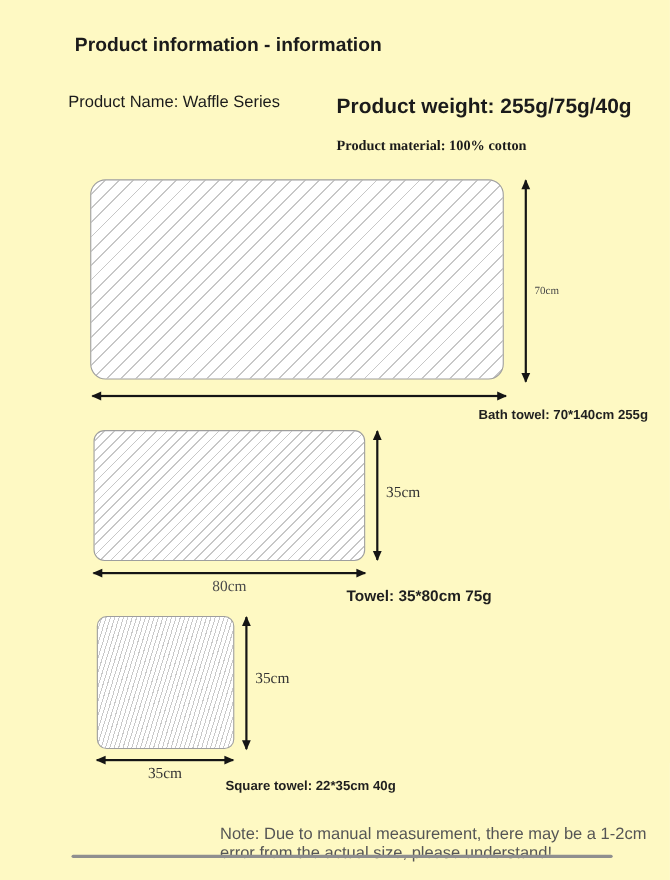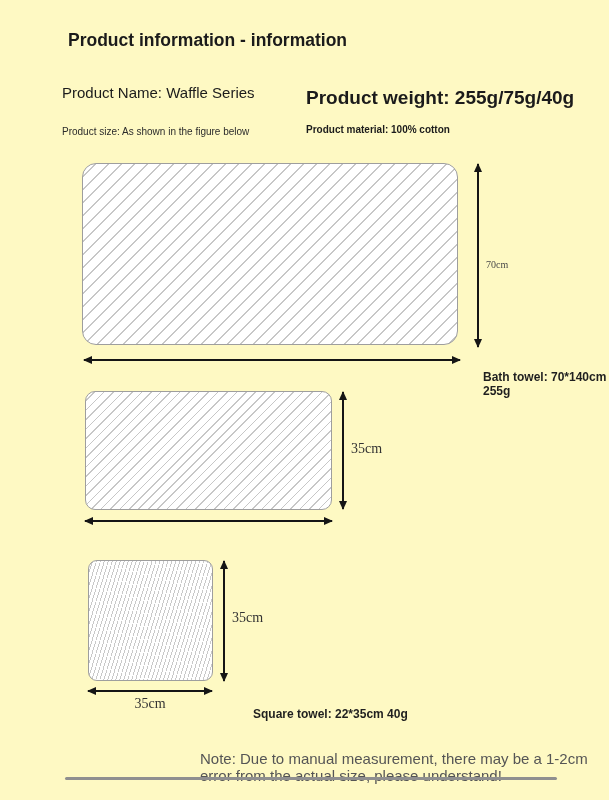--- a/index.html
+++ b/index.html
@@ -37,23 +37,24 @@
     color: #1b1b1b;
   }
   .p-size {
     left: 62px; top: 126px;
     font-size: 10px;
     font-weight: 400;
     color: #2b2b2b;
   }
   .p-material {
     left: 306px; top: 124px;
-    font-size: 10px;
+    font-size: 13px;
     font-weight: bold;
     color: #1b1b1b;
+    font-family: Liberation Serif, serif;
   }
 
   
   .towel {
     border: 1px solid #9e9e9e;
     background-color: #ffffff;
     box-sizing: border-box;
   }
   .towel-bath {
     left: 82px; top: 163px; width: 376px; height: 182px;
@@ -118,21 +119,21 @@
     color: #4a4a4a;
   }
   .dim-bath-w { left: 84px;  top: 364px; width: 376px; text-align: center; font-size: 15px; }
   .dim-bath-h { left: 486px; top: 259px; font-size: 10px; }
   .dim-mid-h  { left: 351px; top: 441px; font-size: 14px; color: #333; }
   .dim-mid-w  { left: 85px;  top: 526px; width: 247px; text-align: center; font-size: 14px; }
   .dim-sq-h   { left: 232px; top: 610px; font-size: 14px; color: #333; }
   .dim-sq-w   { left: 88px;  top: 696px; width: 124px; text-align: center; font-size: 14px; color: #333; }
 
   
-  .caption { color: #1f1f1f; margin-left: 48px; }
+  .caption { color: #1f1f1f; }
   .cap-bath { left: 435px; top: 370px; font-size: 12px; font-weight: 600; }
   .cap-mid  { left: 315px; top: 533px; font-size: 14px; font-weight: bold; }
   .cap-sq   { left: 205px; top: 707px; font-size: 12px; font-weight: 600; }
 
   
   .note {
     left: 200px; top: 750px; width: 390px;
     text-align: left;
     font-size: 15px;
     color: #555555;
@@ -144,33 +145,34 @@
   }
 </style>
 </head>
 <body>
 
 <div class="page">
 
   <div class="abs title">Product information - information</div>
   <div class="abs p-name">Product Name: Waffle Series</div>
   <div class="abs p-weight">Product weight: 255g/75g/40g</div>
-  <div class="abs p-size">Product size: As shown in the figure below</div>
   <div class="abs p-material">Product material: 100% cotton</div>
 
   <div class="abs towel towel-bath"></div>
   <div class="abs arrow-h arr-bath-w"></div>
   <div class="abs arrow-v arr-bath-h"></div>
   <div class="abs dim dim-bath-h">70cm</div>
   <div class="abs caption cap-bath">Bath towel: 70*140cm 255g</div>
 
   <div class="abs towel towel-mid"></div>
   <div class="abs arrow-v arr-mid-h"></div>
   <div class="abs dim dim-mid-h">35cm</div>
   <div class="abs arrow-h arr-mid-w"></div>
+  <div class="abs dim dim-mid-w">80cm</div>
+  <div class="abs caption cap-mid">Towel: 35*80cm 75g</div>
 
   <div class="abs towel towel-sq"></div>
   <div class="abs arrow-v arr-sq-h"></div>
   <div class="abs dim dim-sq-h">35cm</div>
   <div class="abs arrow-h arr-sq-w"></div>
   <div class="abs dim dim-sq-w">35cm</div>
   <div class="abs caption cap-sq">Square towel: 22*35cm 40g</div>
 
   <div class="abs note">Note: Due to manual measurement, there may be a 1-2cm error from the actual size, please understand!</div>
   <div class="abs bottom-line"></div>

